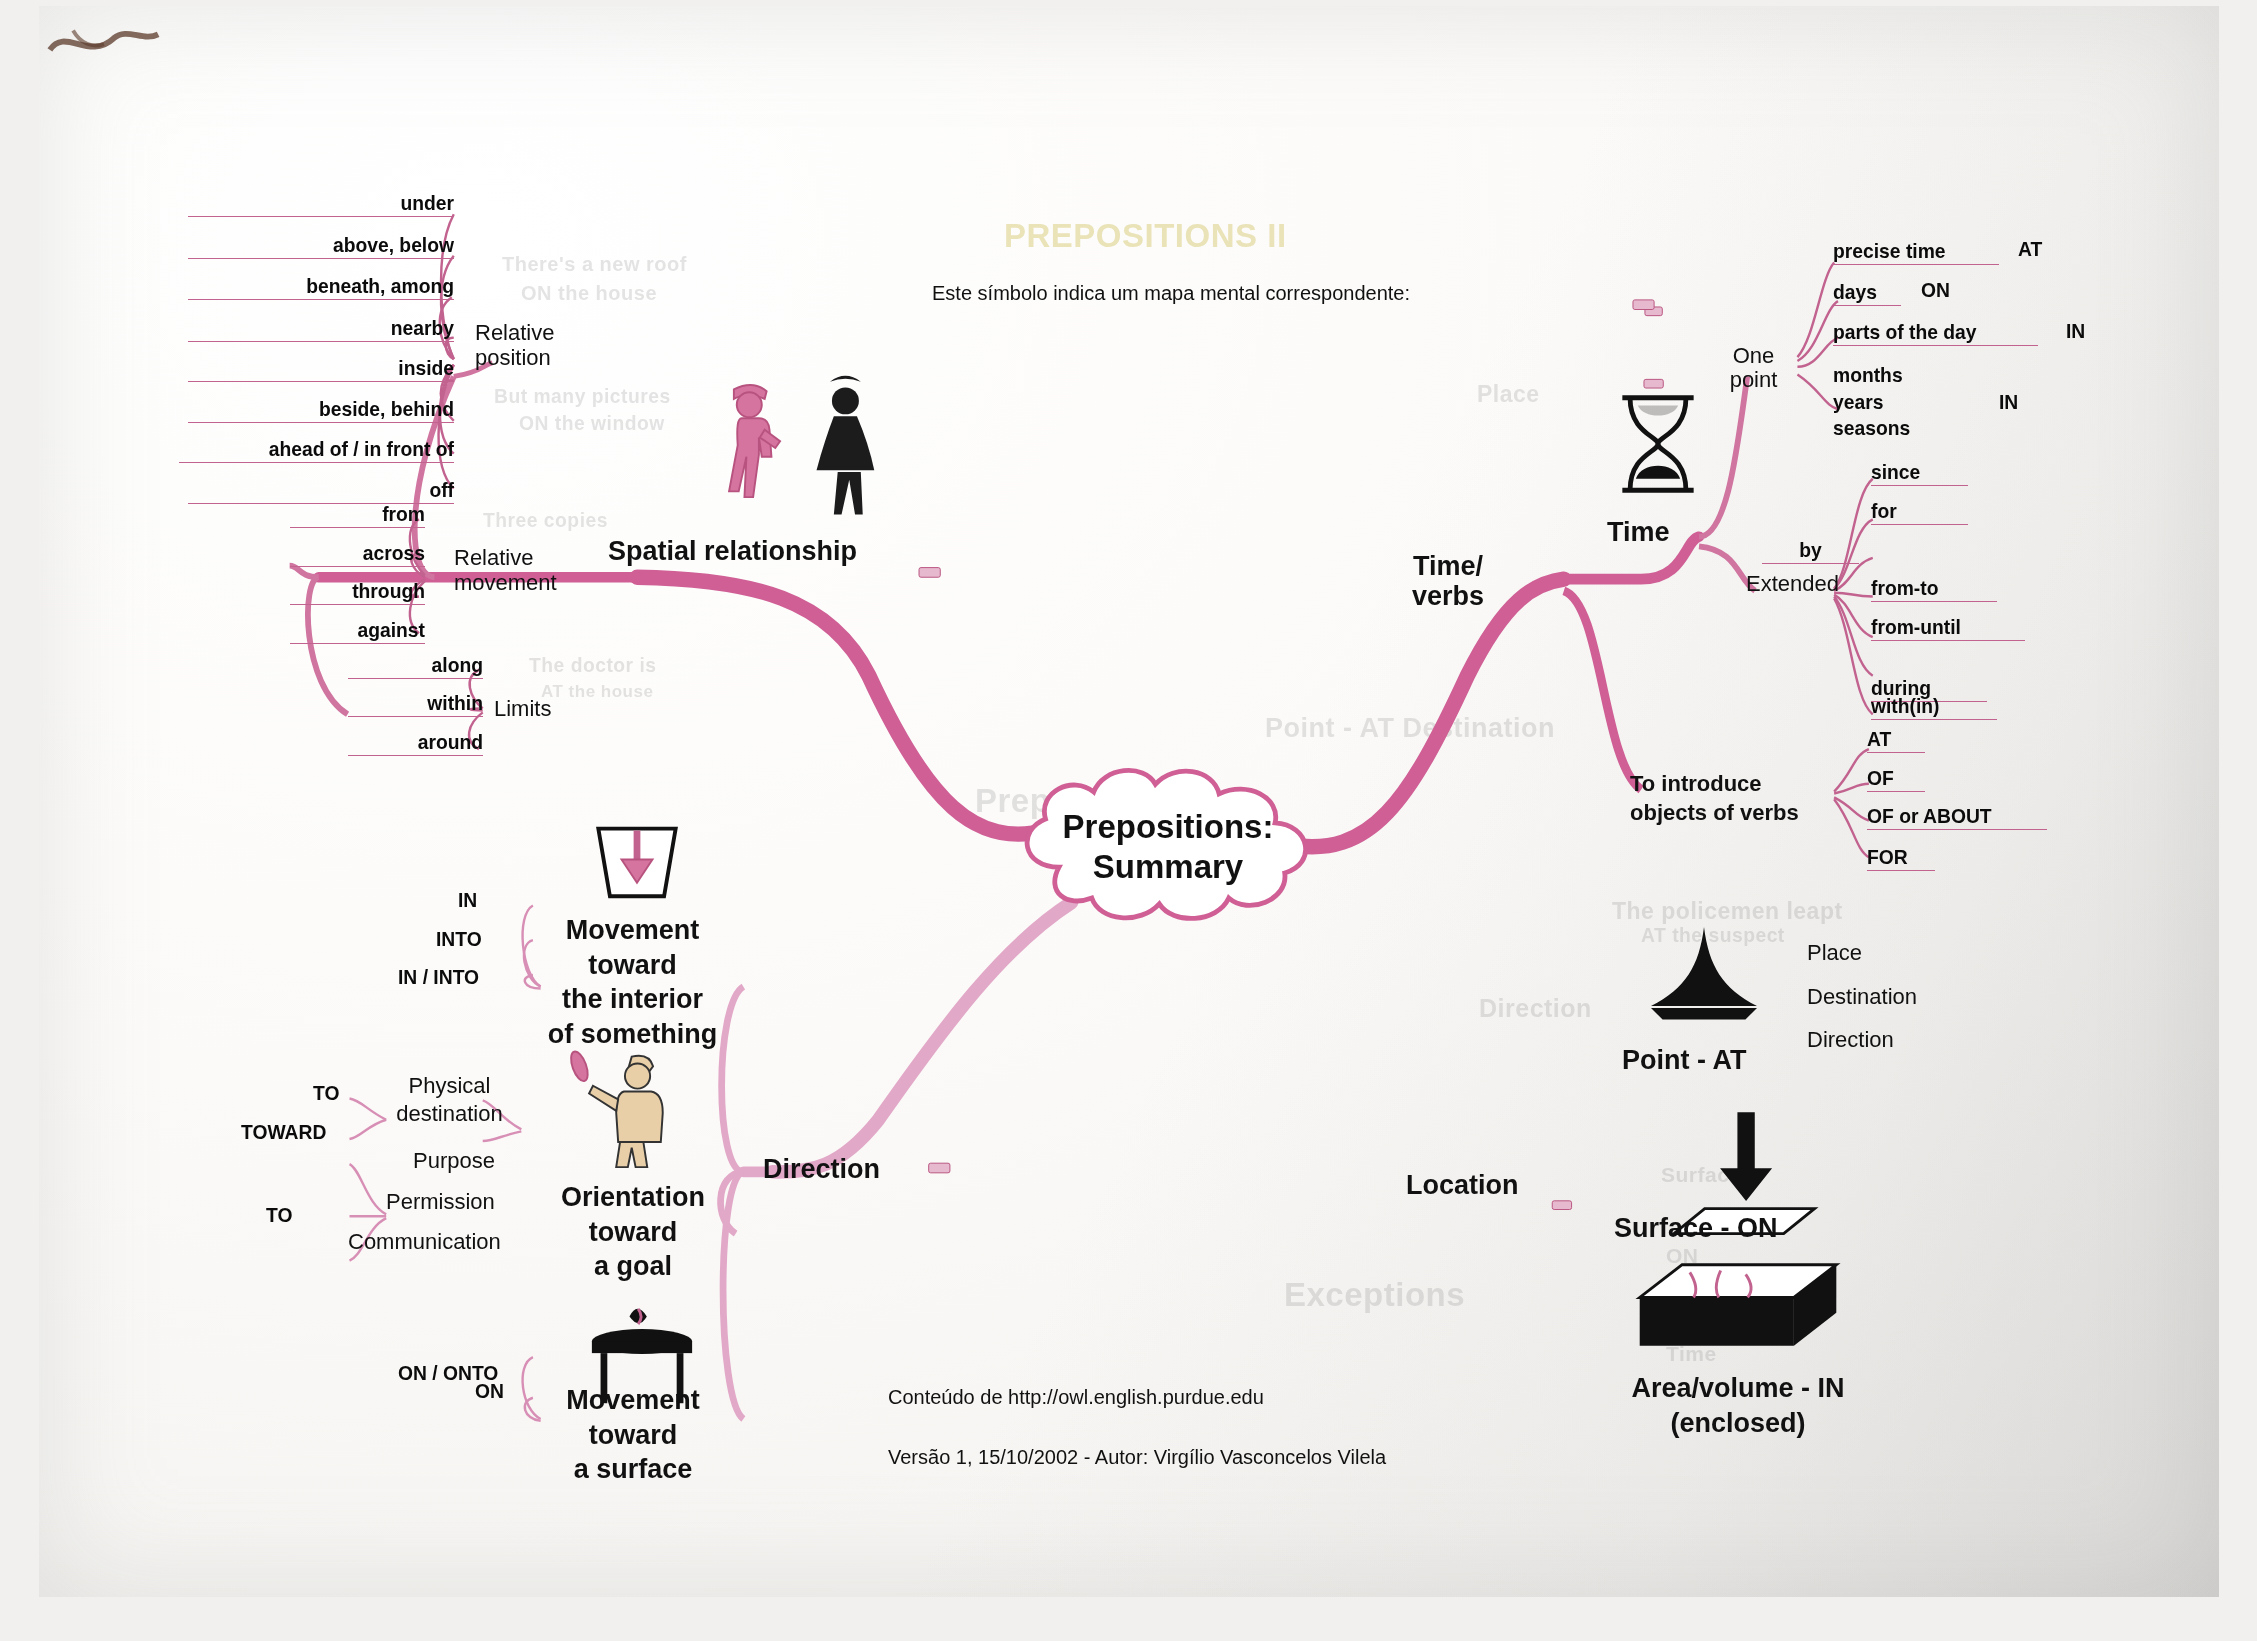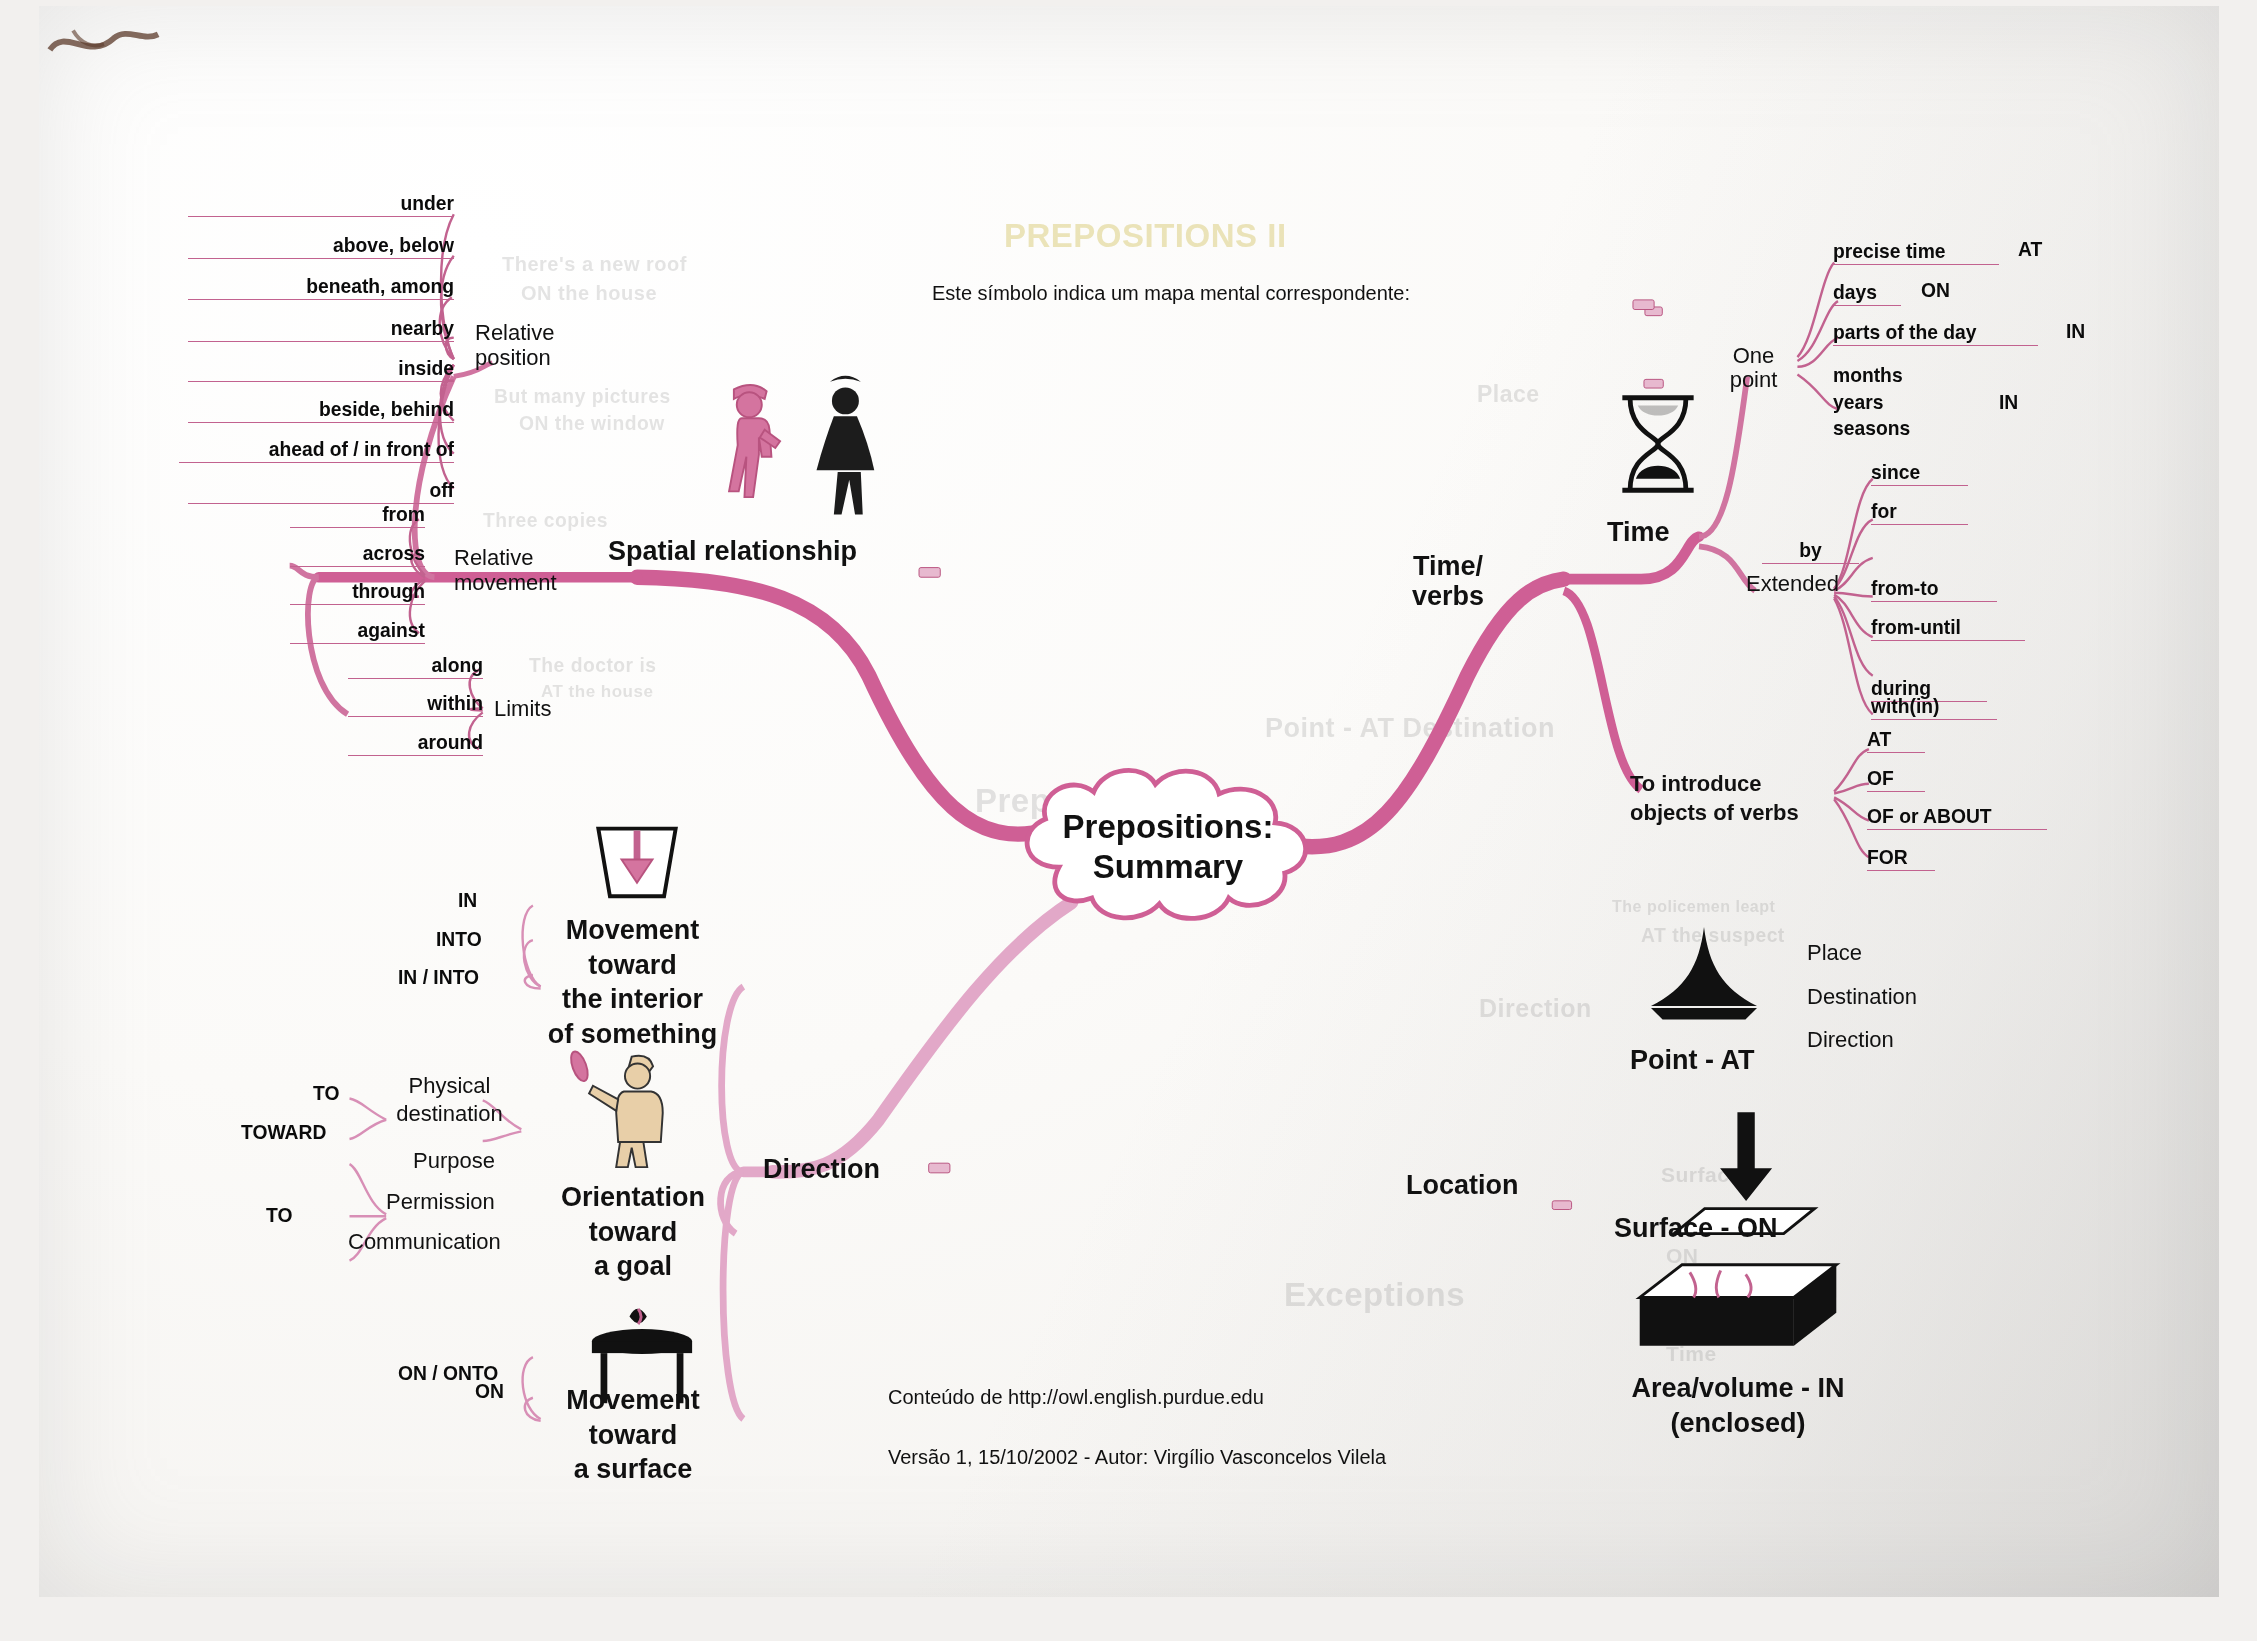--- a/index.html
+++ b/index.html
@@ -121,21 +121,21 @@
   <div class="ghost" style="left:494px; top:386px; font-size:19.3px;">But many pictures</div>
   <div class="ghost" style="left:519px; top:413px; font-size:19.3px;">ON the window</div>
   <div class="ghost" style="left:483px; top:510px; font-size:19.3px;">Three copies</div>
   <div class="ghost" style="left:529px; top:655px; font-size:19.3px;">The doctor is</div>
   <div class="ghost" style="left:541px; top:682px; font-size:17px;">AT the house</div>
   <div class="ghost" style="left:1477px; top:381px; font-size:23px;">Place</div>
   <div class="ghost" style="left:1265px; top:713px; font-size:27px;">Point - AT  Destination</div>
   <div class="ghost" style="left:1479px; top:994px; font-size:25px;">Direction</div>
   <div class="ghost" style="left:975px; top:782px; font-size:33px;">Prepositions</div>
   <div class="ghost" style="left:1284px; top:1276px; font-size:33px;">Exceptions</div>
-  <div class="ghost" style="left:1612px; top:898px; font-size:16px;">The policemen leapt</div>
+  <div class="ghost" style="left:1612px; top:898px; font-size:23px;">The policemen leapt</div>
   <div class="ghost" style="left:1641px; top:925px; font-size:19.3px;">AT the suspect</div>
   <div class="ghost" style="left:1661px; top:1163px; font-size:21px;">Surface</div>
   <div class="ghost" style="left:1666px; top:1244px; font-size:21px;">ON</div>
   <div class="ghost" style="left:1666px; top:1342px; font-size:21px;">Time</div>
 
   <svg class="wires" viewBox="0 0 2338 1700">
 
     <path d="M1085 860 C 1010 880, 960 830, 900 700 C 860 620, 780 600, 660 598" stroke="#cf5f95" stroke-width="16" fill="none" stroke-linecap="round"></path>
     <path d="M1335 875 C 1420 890, 1460 830, 1520 700 C 1560 620, 1590 604, 1620 600" stroke="#cf5f95" stroke-width="16" fill="none" stroke-linecap="round"></path>
     <path d="M1110 935 C 1040 980, 980 1060, 910 1160 C 870 1210, 840 1215, 800 1214" stroke="#e2a8c8" stroke-width="14" fill="none" stroke-linecap="round"></path>
@@ -412,21 +412,21 @@
     <path d="M52 14 q8 -16 18 0 q-8 14 -18 0 z" fill="#111"></path>
     <path d="M61 6 q6 8 0 16" stroke="#c2628f" stroke-width="3" fill="none"></path>
   </svg>
 
   <div class="lbl topicbig" style="left:1406px; top:1170px;">Location</div>
 
   <svg class="icon" style="left:1641px; top:927px;" width="126" height="106" viewBox="0 0 130 110">
     <path d="M65 0 C 60 40, 46 64, 10 82 L 120 82 C 84 64, 70 40, 65 0 Z" fill="#111"></path>
     <path d="M10 84 L 120 84 L 108 96 L 22 96 Z" fill="#111"></path>
   </svg>
-  <div class="lbl topicbig" style="left:1622px; top:1045px;margin-left:8px;">Point - AT</div>
+  <div class="lbl topicbig" style="left:1622px; top:1045px;">Point - AT</div>
   <div class="lbl topicmed" style="left:1807px; top:941px;">Place</div>
   <div class="lbl topicmed" style="left:1807px; top:985px;">Destination</div>
   <div class="lbl topicmed" style="left:1807px; top:1028px;">Direction</div>
 
   <svg class="icon" style="left:1670px; top:1110px;" width="183" height="126" viewBox="0 0 190 130">
     <path d="M70 2 h18 v58 h18 L 79 94 L 52 60 h18 z" fill="#111"></path>
     <path d="M36 102 L 150 102 L 118 128 L 4 128 Z" fill="#ffffff" stroke="#111" stroke-width="3"></path>
   </svg>
   <div class="lbl topicbig" style="left:1614px; top:1213px;">Surface - ON</div>
 

